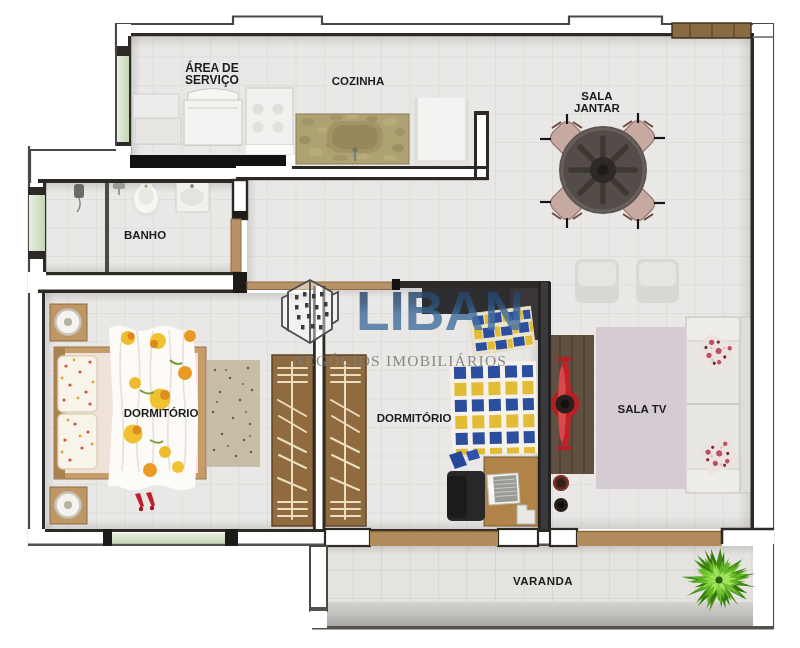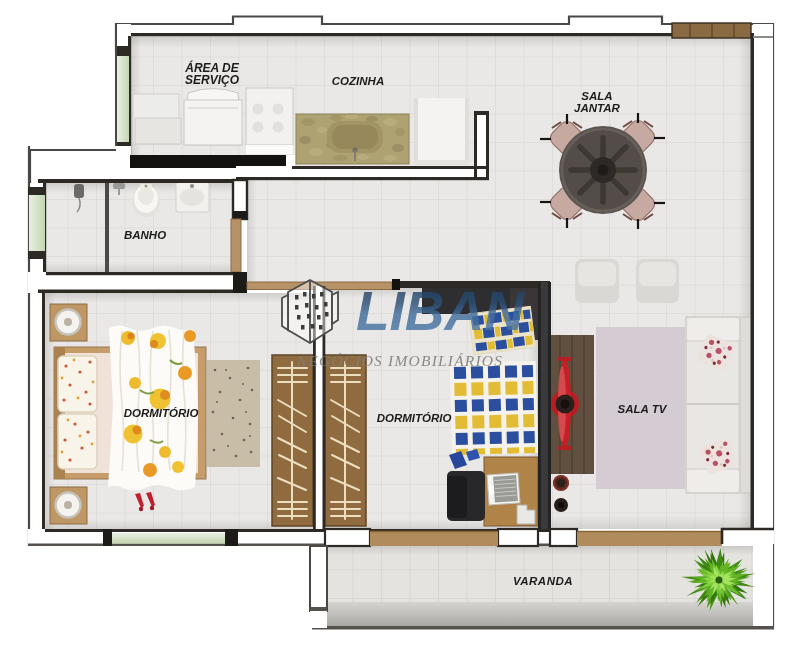--- a/index.html
+++ b/index.html
@@ -1,16 +1,16 @@
 <!DOCTYPE html>
 <html><head>
 <meta charset="utf-8">
 <style>
 html,body{margin:0;padding:0;background:#ffffff;}
-#stage{position:relative;width:795px;height:648px;background:#ffffff;overflow:hidden;font-style:italic;}
+#stage{position:relative;width:795px;height:648px;background:#ffffff;overflow:hidden;}
 svg{display:block;}
 </style>
 </head>
 <body>
 <div id="stage">
 <svg width="800" height="648" viewBox="0 0 800 648" xmlns="http://www.w3.org/2000/svg">
 <defs>
   <pattern id="tiles" x="11.5" y="0.5" width="28.5" height="28.5" patternUnits="userSpaceOnUse">
     <rect width="28.5" height="28.5" fill="#e9e8e6"></rect>
     <path d="M28.5,0 V28.5 M0,28.5 H28.5" stroke="#d7d5d1" stroke-width="1.1" fill="none"></path>

